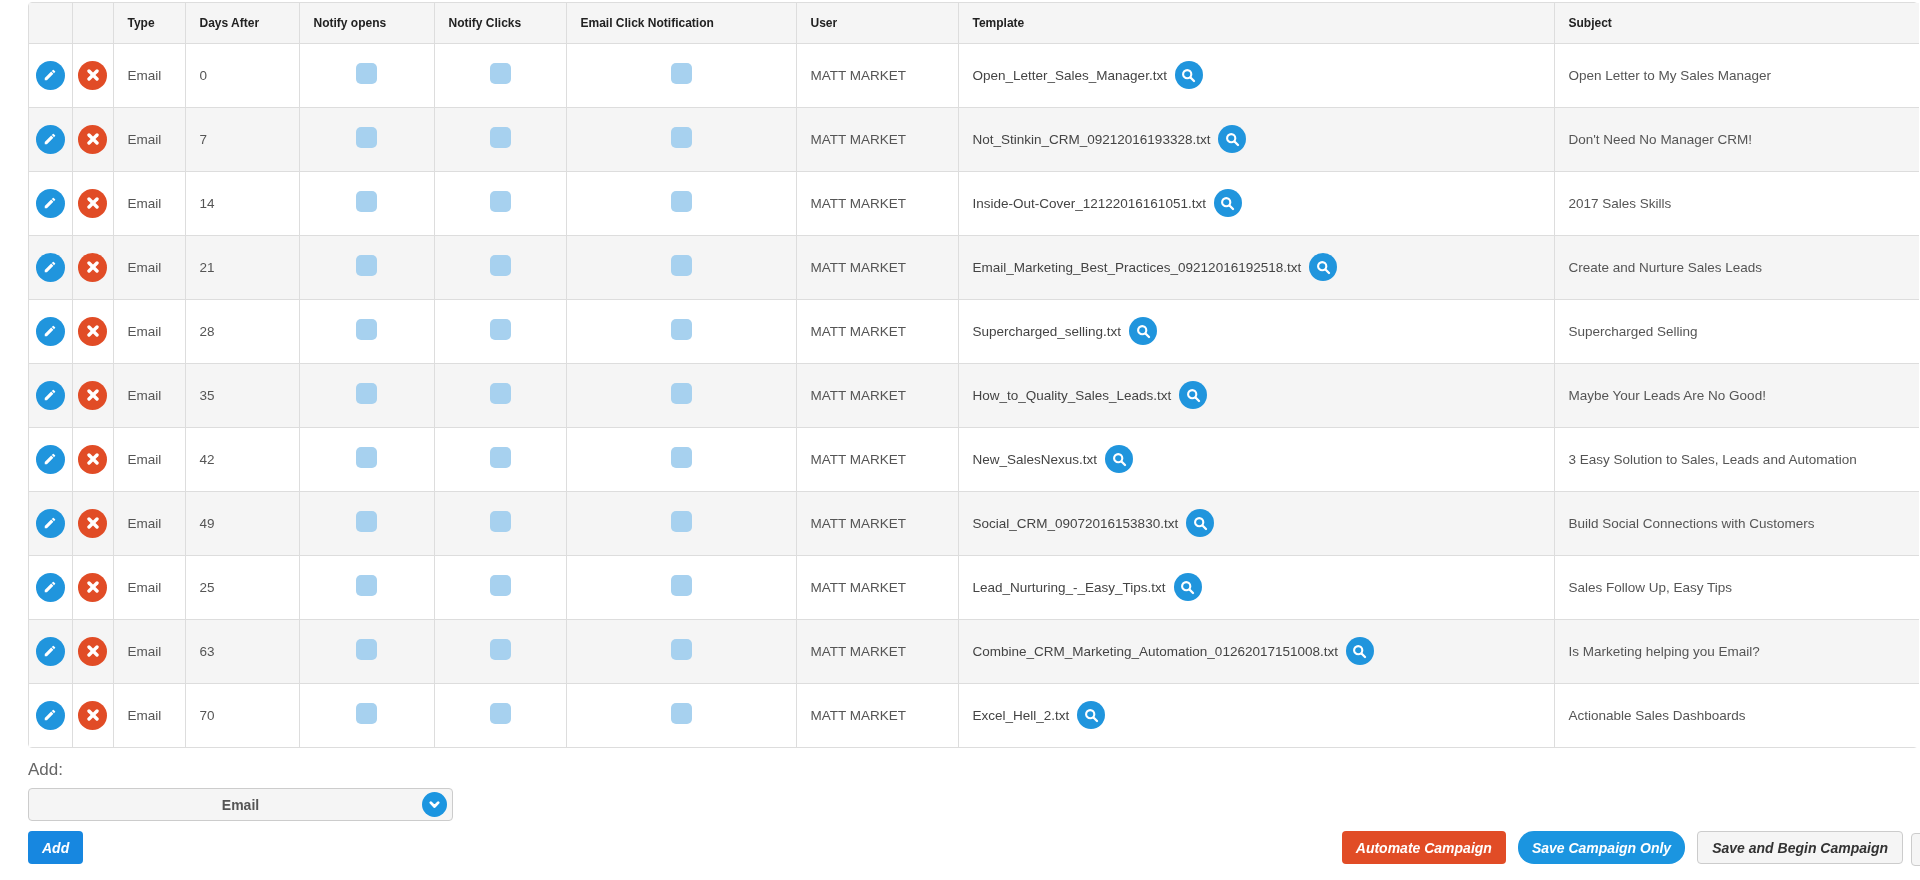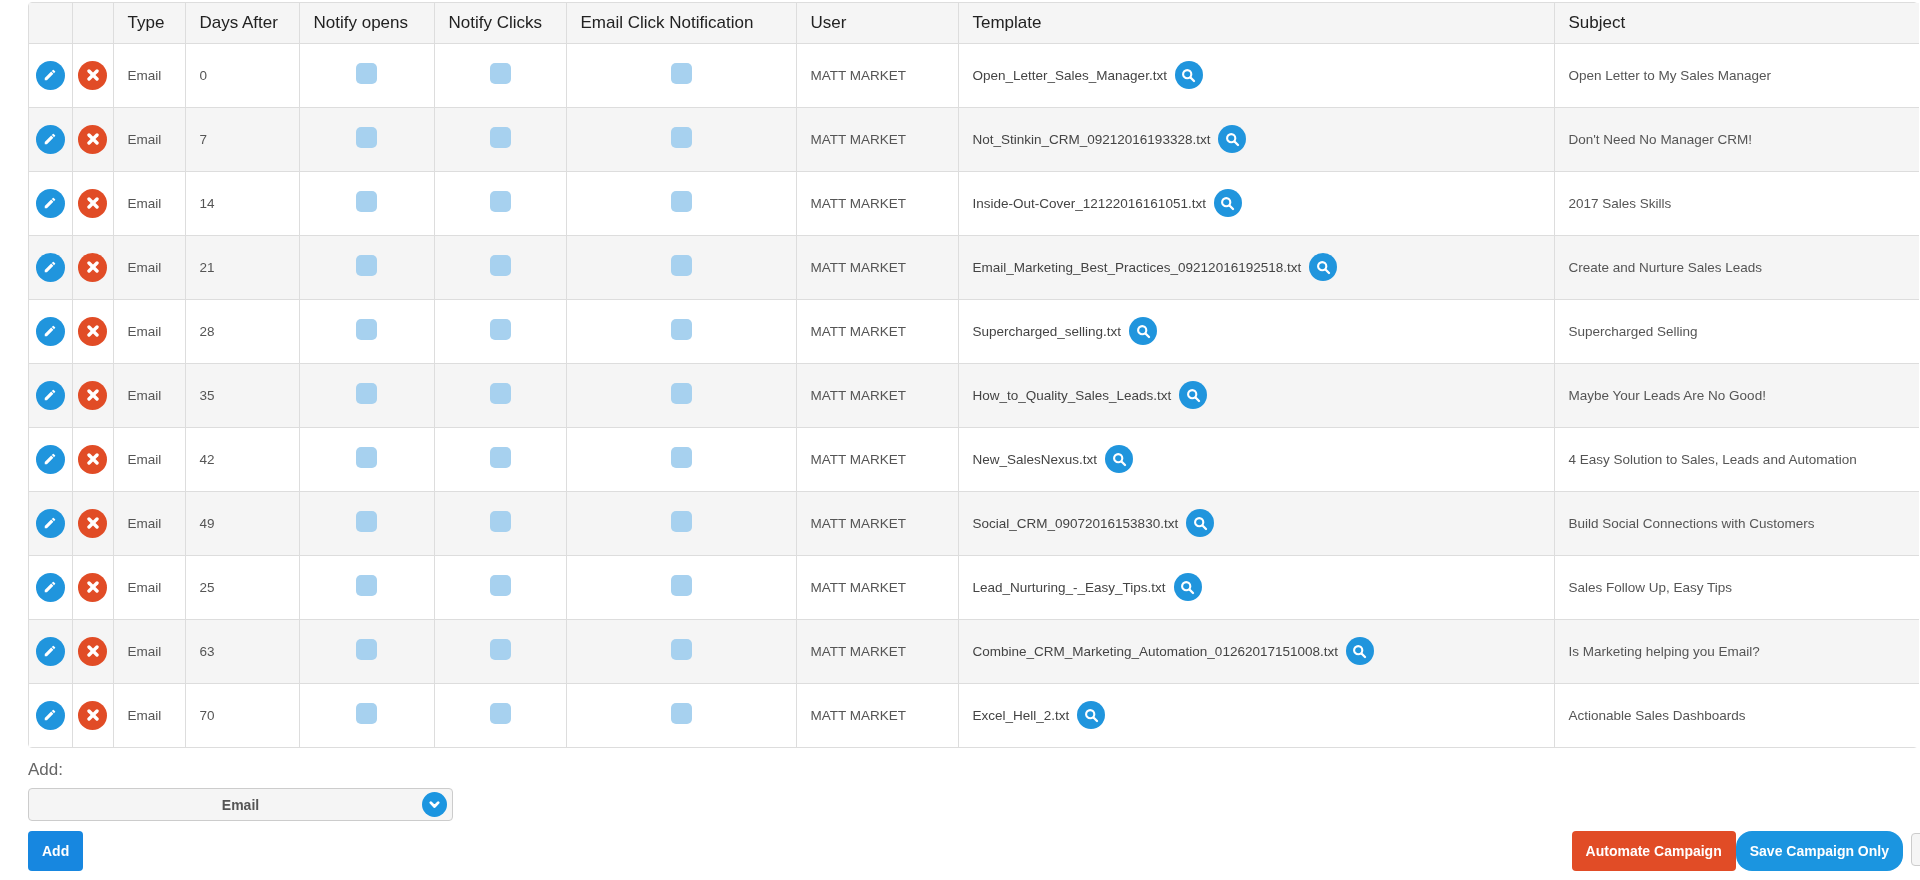--- a/index.html
+++ b/index.html
@@ -26,22 +26,22 @@
     border-left: 1px solid #dddddd;
     vertical-align: middle;
     text-align: left;
     padding: 0 0 0 14px;
     overflow: hidden;
     white-space: nowrap;
   }
   th:first-child, td:first-child { border-left: none; }
   thead th {
     height: 40px;
-    font-size: 17px;
-    font-weight: 400;
+    font-size: 12px;
+    font-weight: 700;
     color: #222222;
     background: #f5f5f5;
   }
   tbody td { border-top: 1px solid #dddddd; height: 64px; font-size: 13.5px; color: #555555; }
   tbody tr:nth-child(even) { background: #f5f5f5; }
   tbody tr:nth-child(odd) { background: #ffffff; }
 
   td.c-icon { text-align: center; padding: 0; }
   td.c-check, th.c-check-h { }
   td.c-check { text-align: center; padding: 0; }
@@ -122,40 +122,42 @@
 
   
   .actions-row {
     position: relative;
     margin: 10px 0 0 28px;
     width: 1890px;
     display: flex;
     align-items: center;
   }
   .btn {
-    height: 40px;
+    height: 33px;
     border-radius: 4px;
     border: none;
     font-family: inherit;
     font-size: 14px;
     font-weight: 700;
     padding: 8px 14px;
     cursor: pointer;
+    font-style: italic;
   }
   .btn-blue  { background: #1787e0; color: #ffffff; }
   .btn-red   { background: #e14c26; color: #ffffff; }
   .btn-blue2 { background: #1b95e0; color: #ffffff; border-radius: 16px; }
   .btn-light {
     background: #f5f5f5;
     color: #333333;
     border: 1px solid #cccccc;
   }
   .right-actions {
     margin-left: auto;
     display: flex;
+    gap: 12px;
     padding-right: 15px;
   }
   .btn-sliver {
     position: absolute;
     left: 1883px;
     top: 2px;
     width: 44px;
     height: 33px;
     background: #f5f5f5;
     border: 1px solid #cccccc;
@@ -478,21 +480,21 @@
         <button class="tpl-zoom">
           <span style="display:inline-flex">
             <svg width="15" height="15" viewBox="0 0 15 15" fill="none">
               <circle cx="6.2" cy="6.2" r="4.1" stroke="#ffffff" stroke-width="2.1"></circle>
               <line x1="9.5" y1="9.5" x2="13" y2="13" stroke="#ffffff" stroke-width="2.3" stroke-linecap="round"></line>
             </svg>
           </span>
         </button>
       </div>
     </td>
-    <td><span>4 Easy Solution to Sales, Leads and Automation</span></td>
+    <td><span>3 Easy Solution to Sales, Leads and Automation</span></td>
   </tr>
 
   <tr>
     <td class="c-icon">
       <button class="icon-circle circle-blue">
         <span style="display:inline-flex">
           <svg width="14" height="14" viewBox="0 0 24 24" fill="#ffffff">
             <path d="M3 17.25V21h3.75L17.81 9.94l-3.75-3.75L3 17.25zM20.71 7.04a1 1 0 0 0 0-1.41l-2.34-2.34a1 1 0 0 0-1.41 0l-1.83 1.83 3.75 3.75 1.83-1.83z"></path>
           </svg>
         </span>
@@ -668,15 +670,16 @@
       <path d="M3 5l4 4.2L11 5" stroke="#ffffff" stroke-width="3" stroke-linecap="round" stroke-linejoin="round"></path>
     </svg>
   </span>
 </div>
 
 <div class="actions-row">
   <button class="btn btn-blue">Add</button>
   <div class="right-actions">
     <button class="btn btn-red">Automate Campaign</button>
     <button class="btn btn-blue2">Save Campaign Only</button>
+    <button class="btn btn-light">Save and Begin Campaign</button>
   </div>
   <div class="btn-sliver"></div>
 </div>
 
 </body></html>

